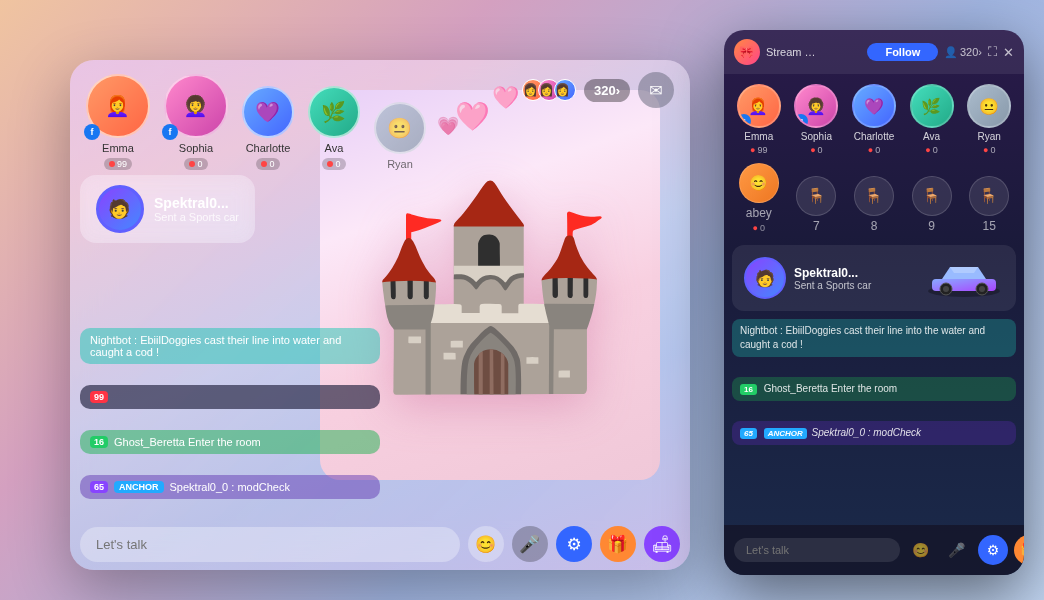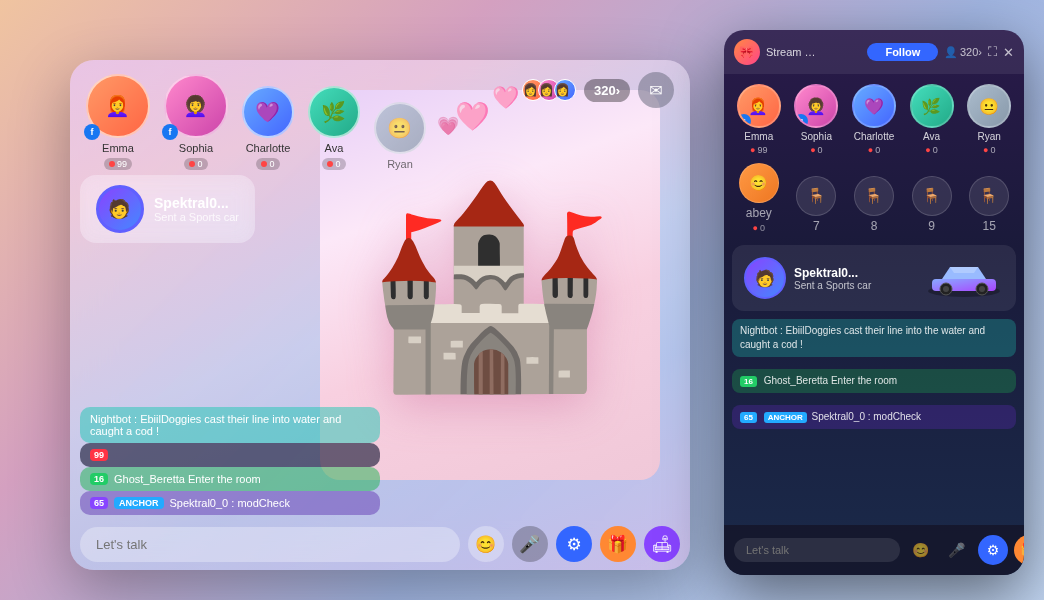--- a/index.html
+++ b/index.html
@@ -207,27 +207,27 @@
     }
 
     .gift-text .gift-sub {
       font-size: 11px;
       color: rgba(255,255,255,0.8);
     }
 
     
     .chat-area {
       position: absolute;
-      bottom: 55px;
+      bottom: 71px;
       left: 10px;
       width: 300px;
       z-index: 10;
       display: flex;
       flex-direction: column;
-      gap: 0;
+      gap: 21px;
     }
 
     .chat-msg {
       border-radius: 10px;
       padding: 6px 10px;
       font-size: 11px;
       color: white;
       display: flex;
       align-items: center;
       gap: 6px;
@@ -504,35 +504,35 @@
     .right-gift-text .sub {
       font-size: 10px;
       color: rgba(255,255,255,0.7);
     }
 
     
     .right-chat {
       padding: 4px 8px;
       display: flex;
       flex-direction: column;
-      gap: 12px;
+      gap: 20px;
     }
 
     .right-chat-msg {
       border-radius: 8px;
       padding: 5px 8px;
       font-size: 10px;
       color: rgba(255,255,255,0.85);
       line-height: 1.4;
     }
 
     .right-chat-msg.teal { background: rgba(30,200,180,0.3); }
     .right-chat-msg.dark-row { background: rgba(20,20,40,0.6); }
     .right-chat-msg.green-row { background: rgba(30,180,80,0.3); }
-    .right-chat-msg.purple-row { background: rgba(80,40,160,0.4); }
+    .right-chat-msg.purple-row { background: rgba(80,40,160,0.4); font-style: italic; }
 
     .r-badge {
       background: #ff3344;
       border-radius: 3px;
       padding: 1px 4px;
       font-size: 8px;
       color: white;
       font-weight: bold;
       margin-right: 4px;
     }

